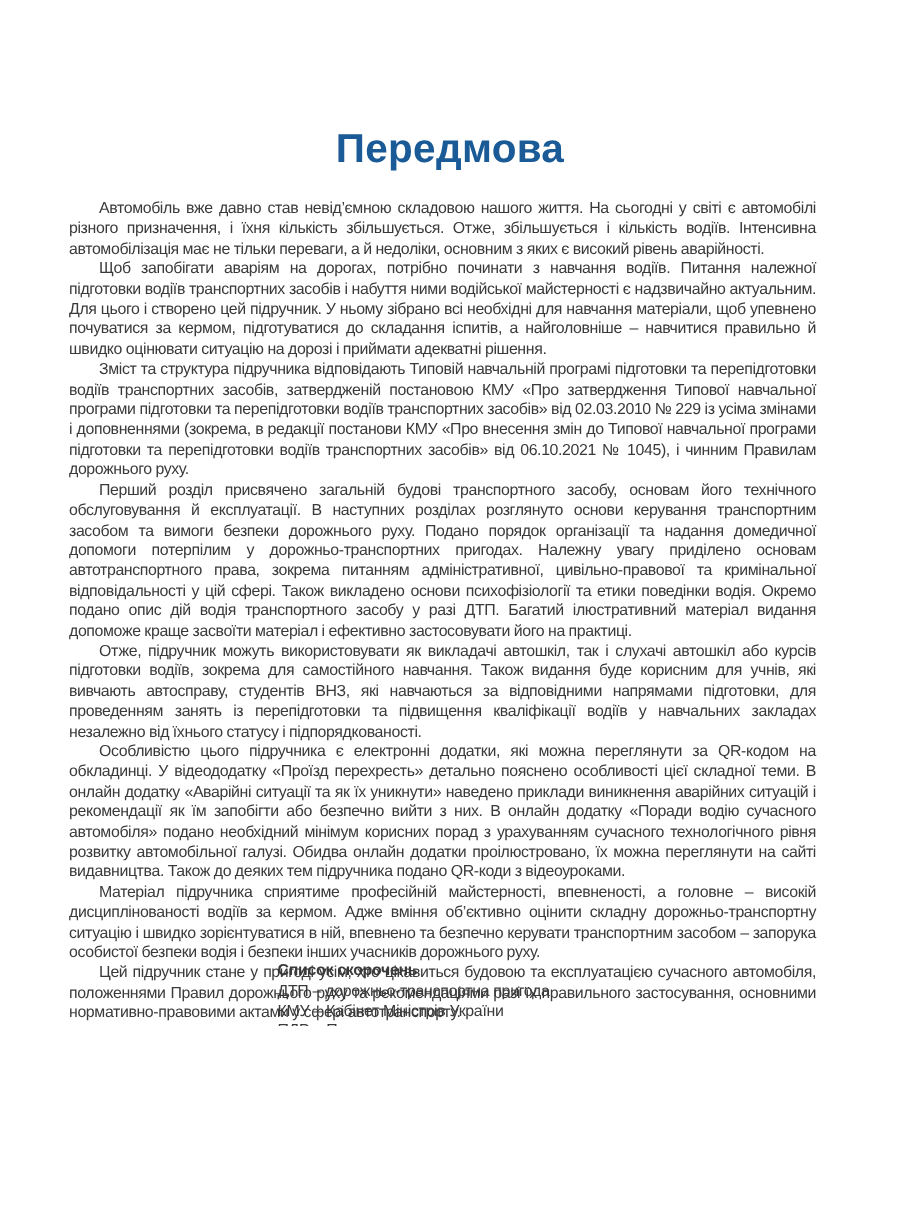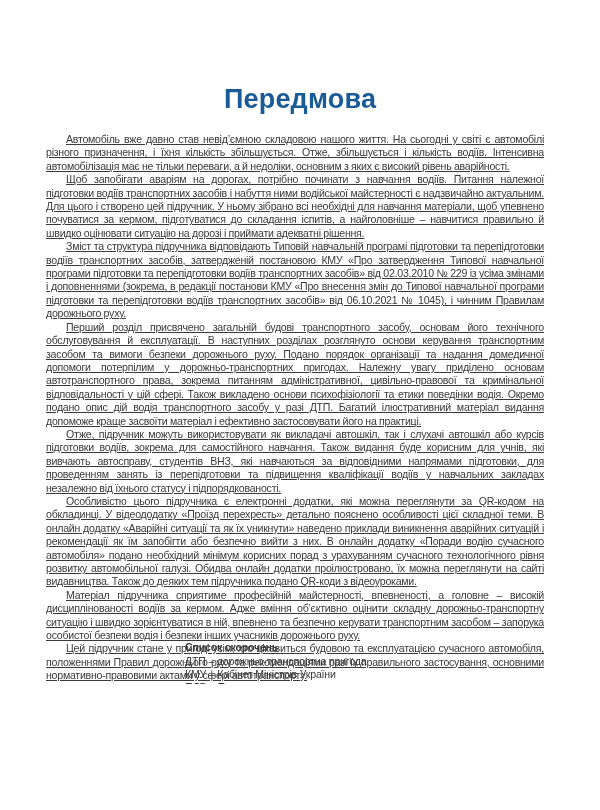--- a/index.html
+++ b/index.html
@@ -31,21 +31,20 @@
     position: absolute;
     top: 133px;
     left: 46px;
     width: 498px;
     font-size: 10.6px;
     line-height: 13.4px;
     color: #3a3a3a;
     text-align: justify;
     letter-spacing: -0.25px;
     word-spacing: -0.2px;
-    text-decoration: underline;
   }
   .body-text p {
     margin: 0;
     text-indent: 20px;
   }
   .abbr-section {
     position: absolute;
     top: 641px;
     left: 185px;
     font-size: 10.6px;

